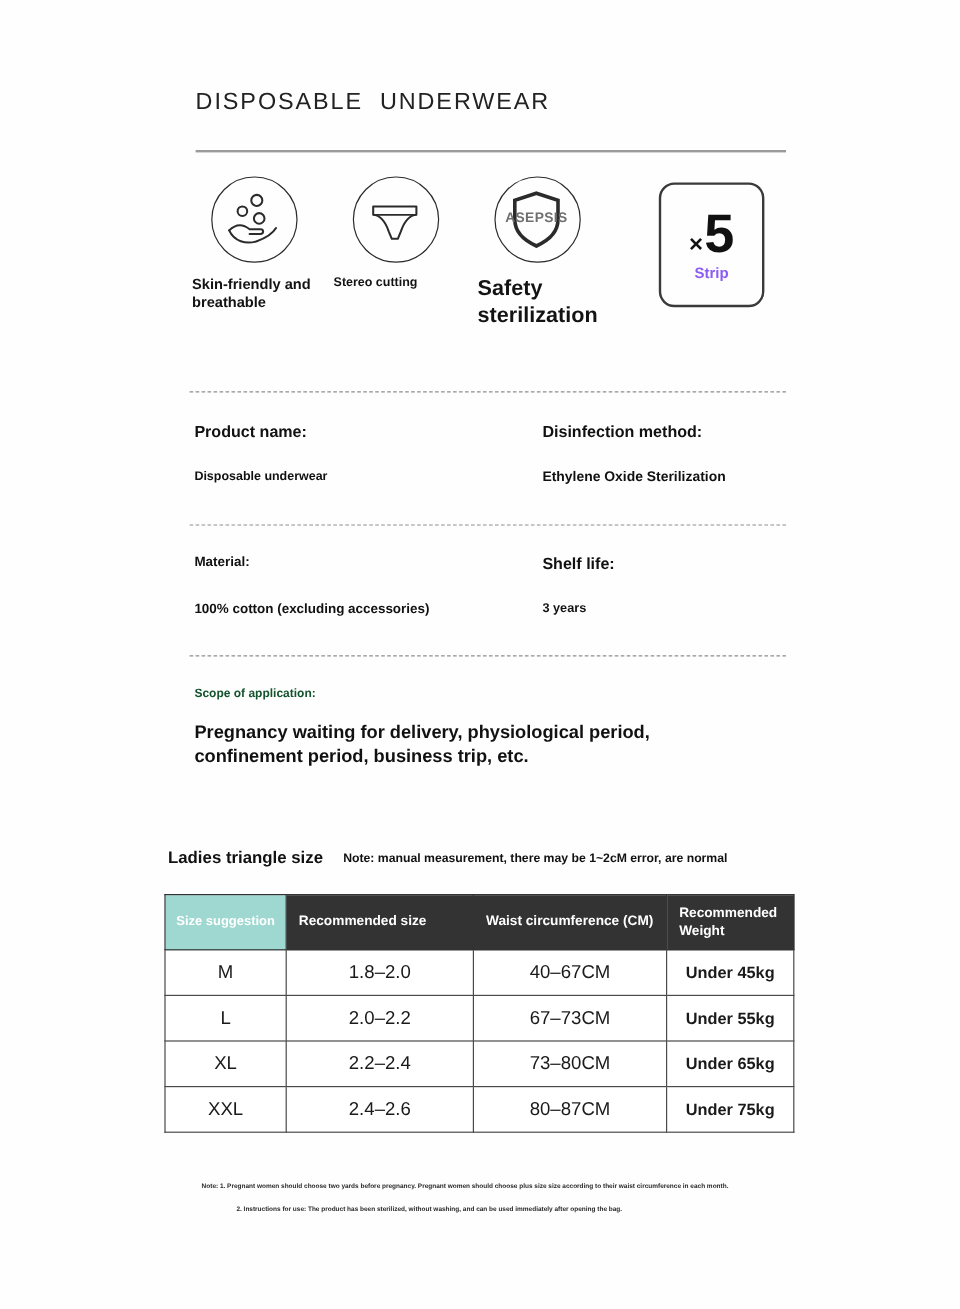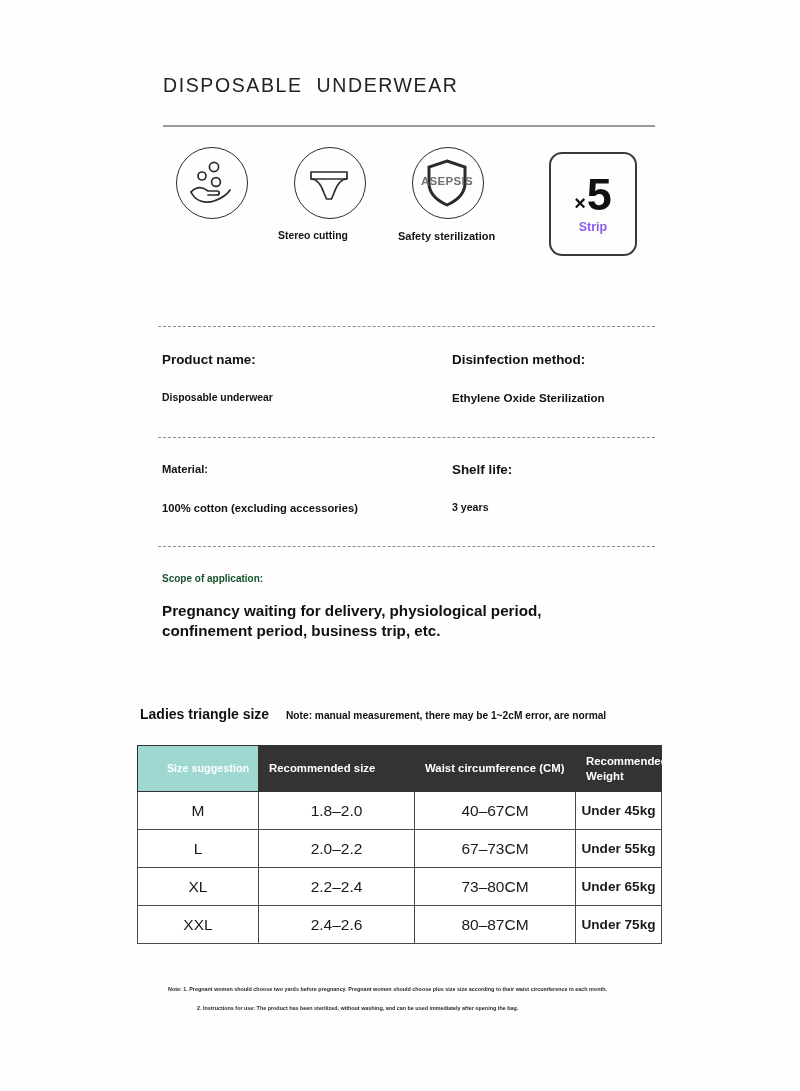--- a/index.html
+++ b/index.html
@@ -73,21 +73,21 @@
   #feat-skin { left: 24px; }
   #feat-skin .circle-icon { margin-left: 2px; }
   #feat-skin .feature-label { font-size: 12.2px; margin-left: -14px; width: 135px; }
 
   #feat-stereo { left: 142px; }
   #feat-stereo .circle-icon { margin-left: 2px; }
   #feat-stereo .feature-label { font-size: 10.4px; margin-left: -14px; width: 110px; }
 
   #feat-safety { left: 260px; }
   #feat-safety .circle-icon { margin-left: 2px; }
-  #feat-safety .feature-label { font-size: 11px; margin-left: -12px; width: 110px; }
+  #feat-safety .feature-label { font-size: 18px; margin-left: -12px; width: 110px; }
 
   
   .strip-badge {
     position: absolute;
     left: 399px;
     top: 5px;
     width: 88px;
     height: 104px;
     border: 2px solid #3a3a3a;
     border-radius: 13px;
@@ -255,20 +255,22 @@
     <div class="feature" id="feat-skin">
       <div class="circle-icon">
         <svg width="68" height="68" viewBox="0 0 68 68" aria-hidden="true">
           <circle cx="37" cy="19" r="4.6" fill="none" stroke="#2b2b2b" stroke-width="1.7"></circle>
           <circle cx="25" cy="28" r="4" fill="none" stroke="#2b2b2b" stroke-width="1.7"></circle>
           <circle cx="39" cy="34" r="4.4" fill="none" stroke="#2b2b2b" stroke-width="1.7"></circle>
           <path d="M14 44 C20 38, 26 39, 31 43 L40 43 C43 43, 43 47, 40 47 L31 47" fill="none" stroke="#2b2b2b" stroke-width="1.7" stroke-linecap="round" stroke-linejoin="round"></path>
           <path d="M14 44 C18 53, 28 56, 37 53 C44 50.5, 50 47, 53 42" fill="none" stroke="#2b2b2b" stroke-width="1.7" stroke-linecap="round"></path>
         </svg>
       </div>
+      <div class="feature-label">Skin-friendly and
+breathable</div>
     </div>
 
     <div class="feature" id="feat-stereo">
       <div class="circle-icon">
         <svg width="68" height="68" viewBox="0 0 68 68" aria-hidden="true">
           <path d="M16 24 L52 24 L52 31 C47 31, 42 36, 39 45 L36.5 51 L31.5 51 L29 45 C26 36, 21 31, 16 31 Z" fill="none" stroke="#2b2b2b" stroke-width="1.7" stroke-linejoin="round"></path>
           <line x1="16" y1="31" x2="52" y2="31" stroke="#2b2b2b" stroke-width="1.5"></line>
         </svg>
       </div>
       <div class="feature-label">Stereo cutting</div>
@@ -314,21 +316,21 @@
   <div id="lab-scope">Scope of application:</div>
   <div id="val-scope">Pregnancy waiting for delivery, physiological period,
 confinement period, business trip, etc.</div>
 
   <div id="size-heading">Ladies triangle size</div>
   <div id="size-note">Note: manual measurement, there may be 1~2cM error, are normal</div>
 
   <table class="size-table">
     <thead>
       <tr>
-        <th class="hdr-accent" style="width:100px;padding-left:20px;">Size suggestion</th>
+        <th class="hdr-accent" style="width:100px;">Size suggestion</th>
         <th style="width:135px;">Recommended size</th>
         <th style="width:140px;">Waist circumference (CM)</th>
         <th>Recommended Weight</th>
       </tr>
     </thead>
     <tbody>
       <tr>
         <td>M</td>
         <td>1.8–2.0</td>
         <td>40–67CM</td>

